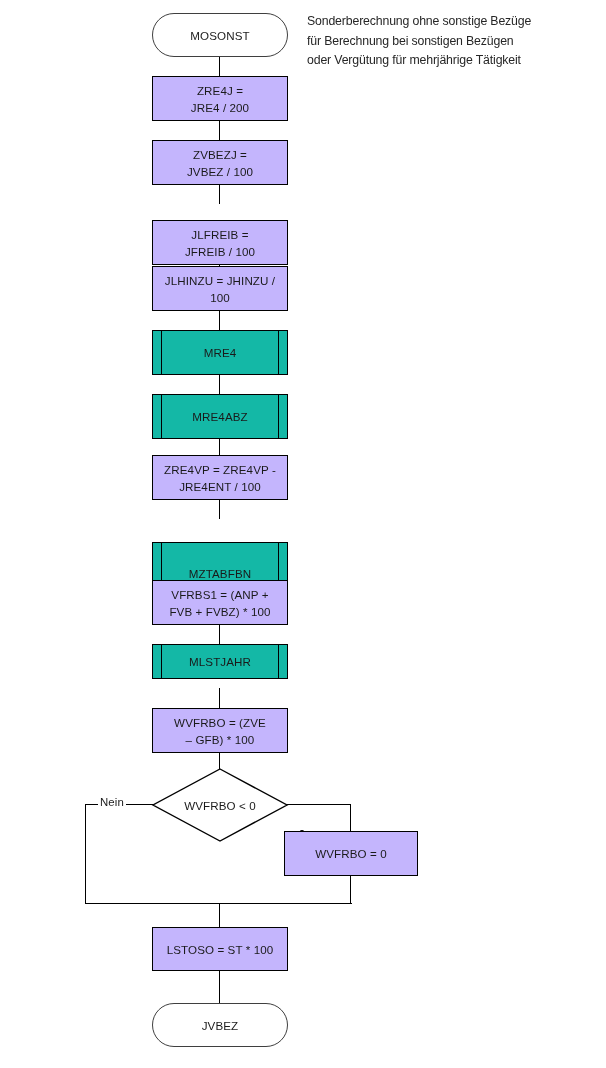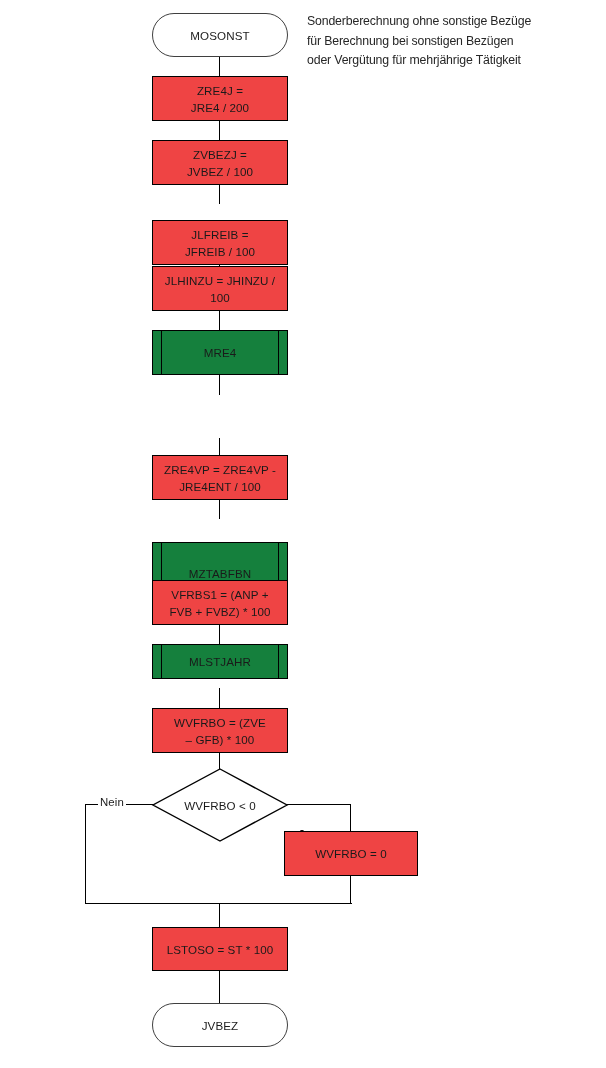--- a/index.html
+++ b/index.html
@@ -42,34 +42,34 @@
     font-size: 11.6px;
     line-height: 17px;
     color: #1a1a1a;
     letter-spacing: 0.1px;
   }
   .node .label { display: block; width: 100%; padding: 0 10px; }
 
   
   .process {
     border: 1.4px solid #000000;
-    background: #ef4444;
+    background: #c4b5fd;
   }
 
   
   .terminal {
     border: 1.4px solid #3f3f3f;
     background: #ffffff;
     border-radius: 24px;
   }
 
   
   .subroutine {
     border: 1.4px solid #000000;
-    background: #15803d;
+    background: #14b8a6;
   }
   .subroutine .bar {
     position: absolute;
     top: -1.4px;
     bottom: -1.4px;
     width: 0;
     border-left: 1.4px solid #000000;
   }
   .subroutine .bar.left  { left: 8px; }
   .subroutine .bar.right { right: 8px; }
@@ -180,20 +180,25 @@
       <span>100</span>
     </span>
   </div>
 
   <div class="node subroutine" style="left:152px; top:330px; width:136px; height:45px;">
     <span class="bar left"></span>
     <span class="bar right"></span>
     <span class="label">MRE4</span>
   </div>
 
+  <div class="node subroutine" style="left:152px; top:394px; width:136px; height:45px;">
+    <span class="bar left"></span>
+    <span class="bar right"></span>
+    <span class="label">MRE4ABZ</span>
+  </div>
 
   <div class="node process" style="left:152px; top:455px; width:136px; height:45px;">
     <span class="label">
       <span>ZRE4VP = ZRE4VP -</span><br>
       <span>JRE4ENT / 100</span>
     </span>
   </div>
 
   <div class="node subroutine" style="left:152px; top:518px; width:136px; height:62px;margin-top:24px;">
     <span class="bar left"></span>

